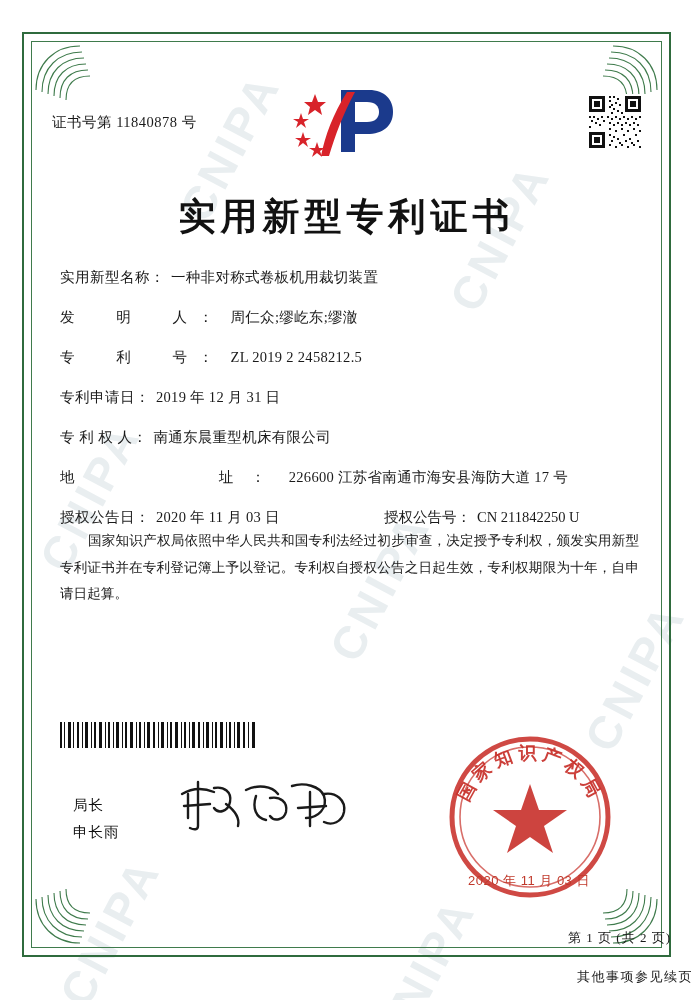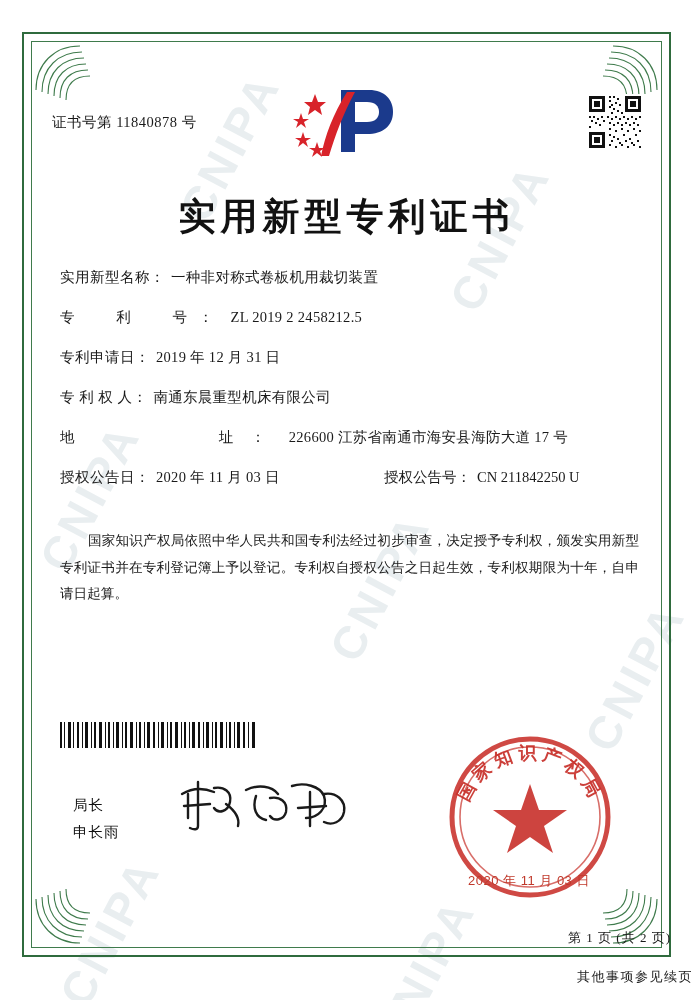--- a/index.html
+++ b/index.html
@@ -381,20 +381,24 @@
 
   <div class="title">实用新型专利证书</div>
 
   <div class="fields">
 
     <div class="f-row">
       <span class="f-label">实用新型名称：</span>
       <span class="f-value">一种非对称式卷板机用裁切装置</span>
     </div>
 
+    <div class="f-row">
+      <span class="f-label sp1">发  明  人：</span>
+      <span class="f-value">周仁众;缪屹东;缪澈</span>
+    </div>
 
     <div class="f-row">
       <span class="f-label sp1">专  利  号：</span>
       <span class="f-value">ZL 2019 2 2458212.5</span>
     </div>
 
     <div class="f-row">
       <span class="f-label">专利申请日：</span>
       <span class="f-value">2019 年 12 月 31 日</span>
     </div>

